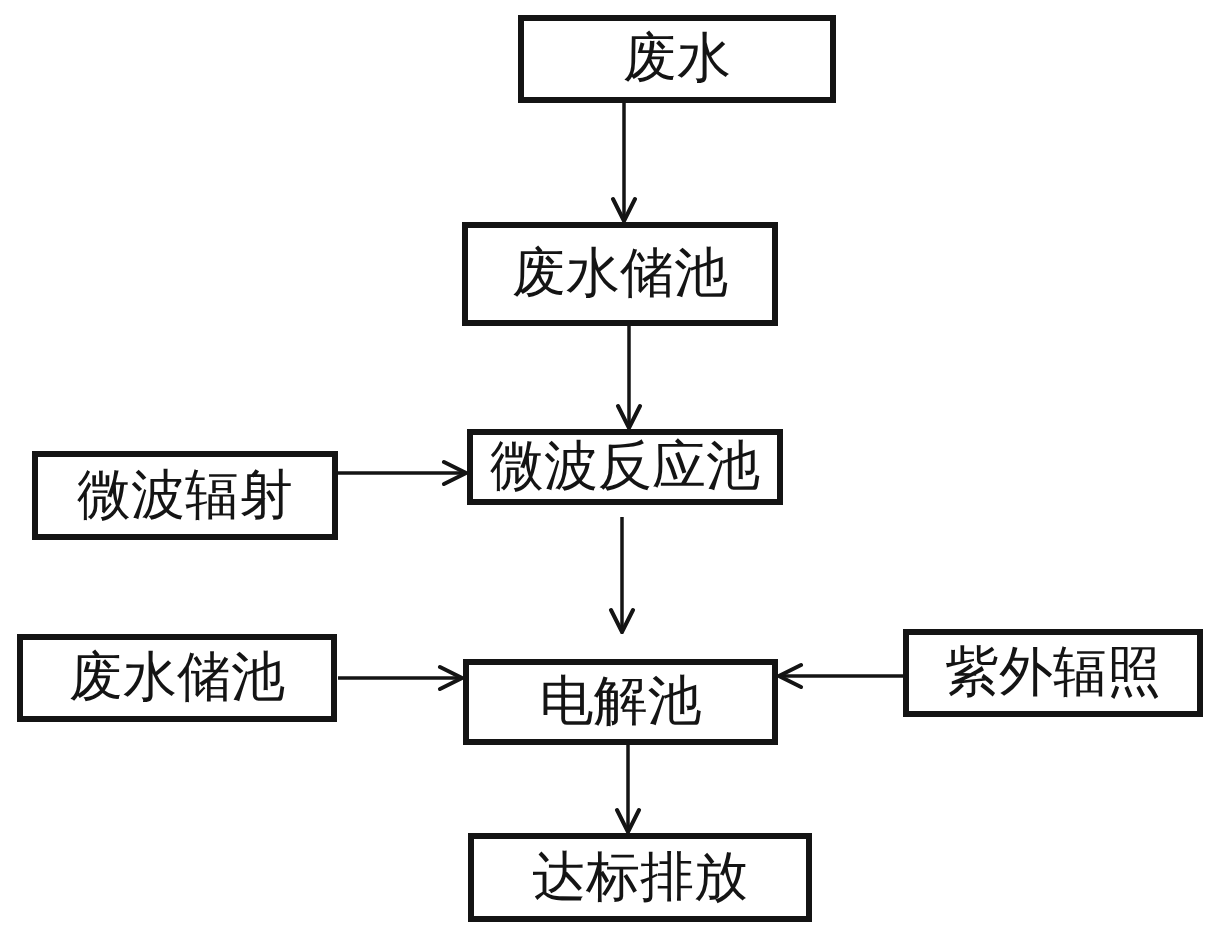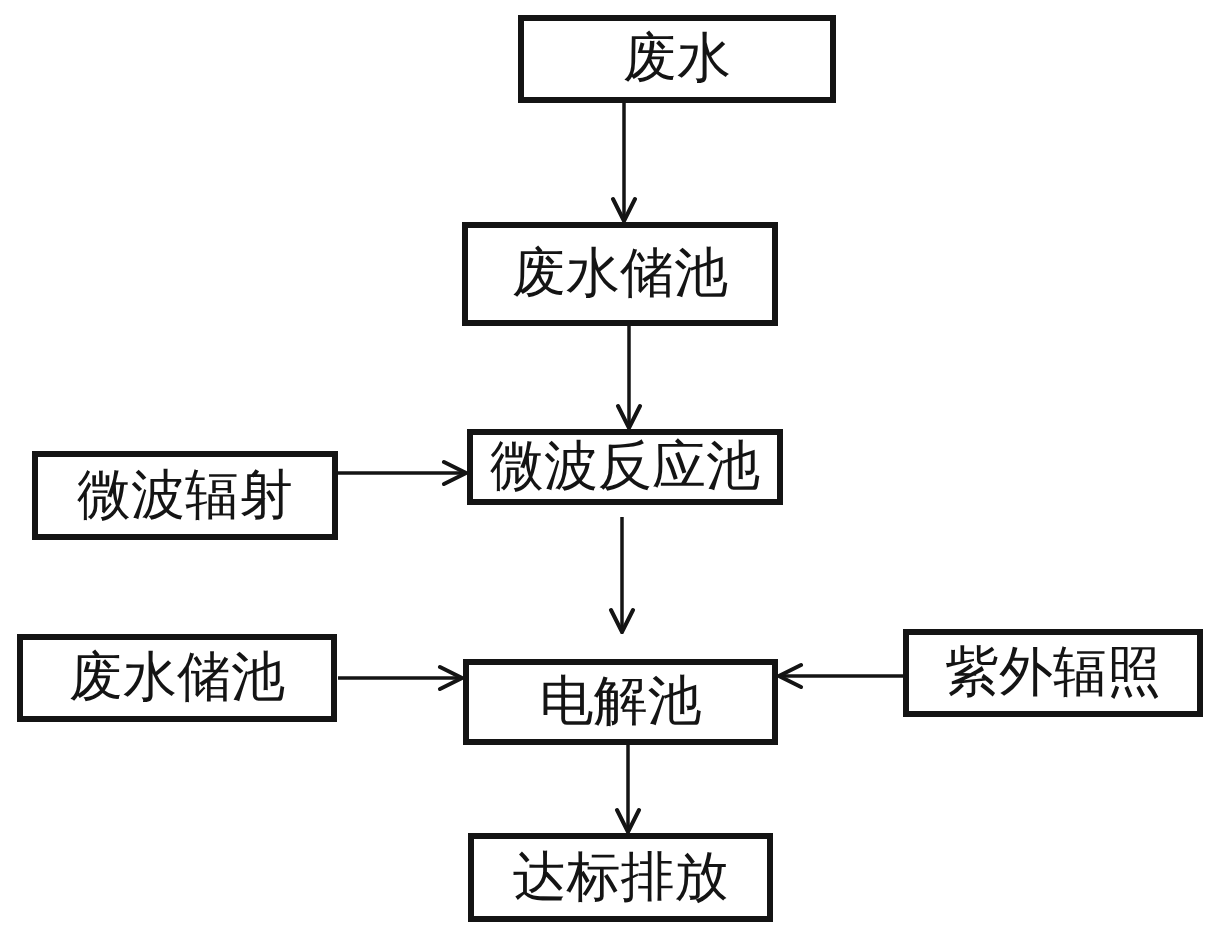--- a/index.html
+++ b/index.html
@@ -86,17 +86,17 @@
   </div>
 
   <div class="box" style="left:463px; top:633px; width:315px; height:86px;margin-top:26px;">
     <span>电解池</span>
   </div>
 
   <div class="box" style="left:903px; top:629px; width:300px; height:88px;">
     <span>紫外辐照</span>
   </div>
 
-  <div class="box" style="left:468px; top:833px; width:305px; height:89px;">
+  <div class="box" style="left:468px; top:833px; width:344px; height:89px;">
     <span>达标排放</span>
   </div>
 
 </div>
 
 </body></html>

